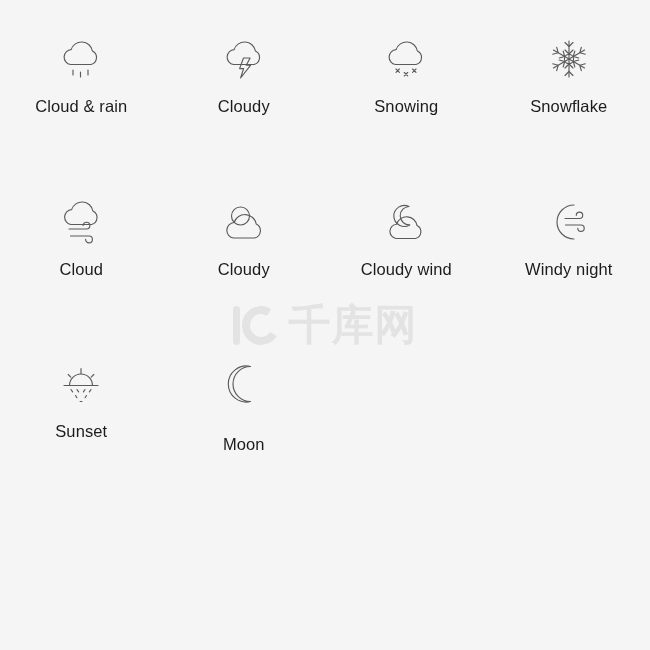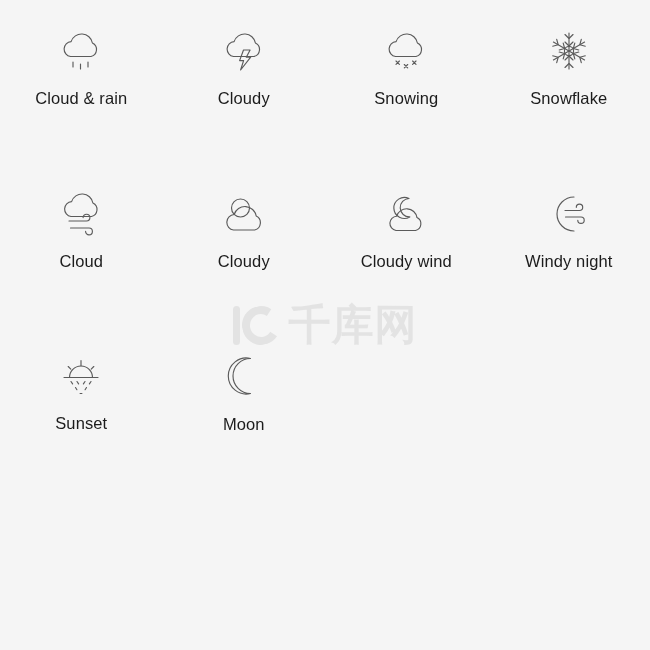--- a/index.html
+++ b/index.html
@@ -20,21 +20,21 @@
     display: grid;
     grid-template-columns: repeat(4, 1fr);
     grid-template-rows: repeat(4, 1fr);
     z-index: 2;
   }
   .cell {
     display: flex;
     flex-direction: column;
     align-items: center;
     justify-content: flex-start;
-    padding-top: 22px;
+    padding-top: 30px;
     box-sizing: border-box;
   }
   .glyph {
     width: 64px;
     height: 58px;
     display: flex;
     align-items: center;
     justify-content: center;
   }
   .glyph svg {
@@ -62,21 +62,21 @@
   .caption {
     margin-top: 9px;
     font-size: 16.5px;
     color: #1c1c1c;
     letter-spacing: 0.1px;
     white-space: nowrap;
     text-align: center;
     line-height: 1.1;
   }
   .cell.low .caption {
-    margin-top: 10px;
+    margin-top: 22px;
   }
   .tiny-label {
     font-family: "Liberation Sans", sans-serif;
     font-size: 6.2px;
     fill: #1a1a1a;
     stroke: none;
   }
   .watermark {
     position: absolute;
     top: 295px;

